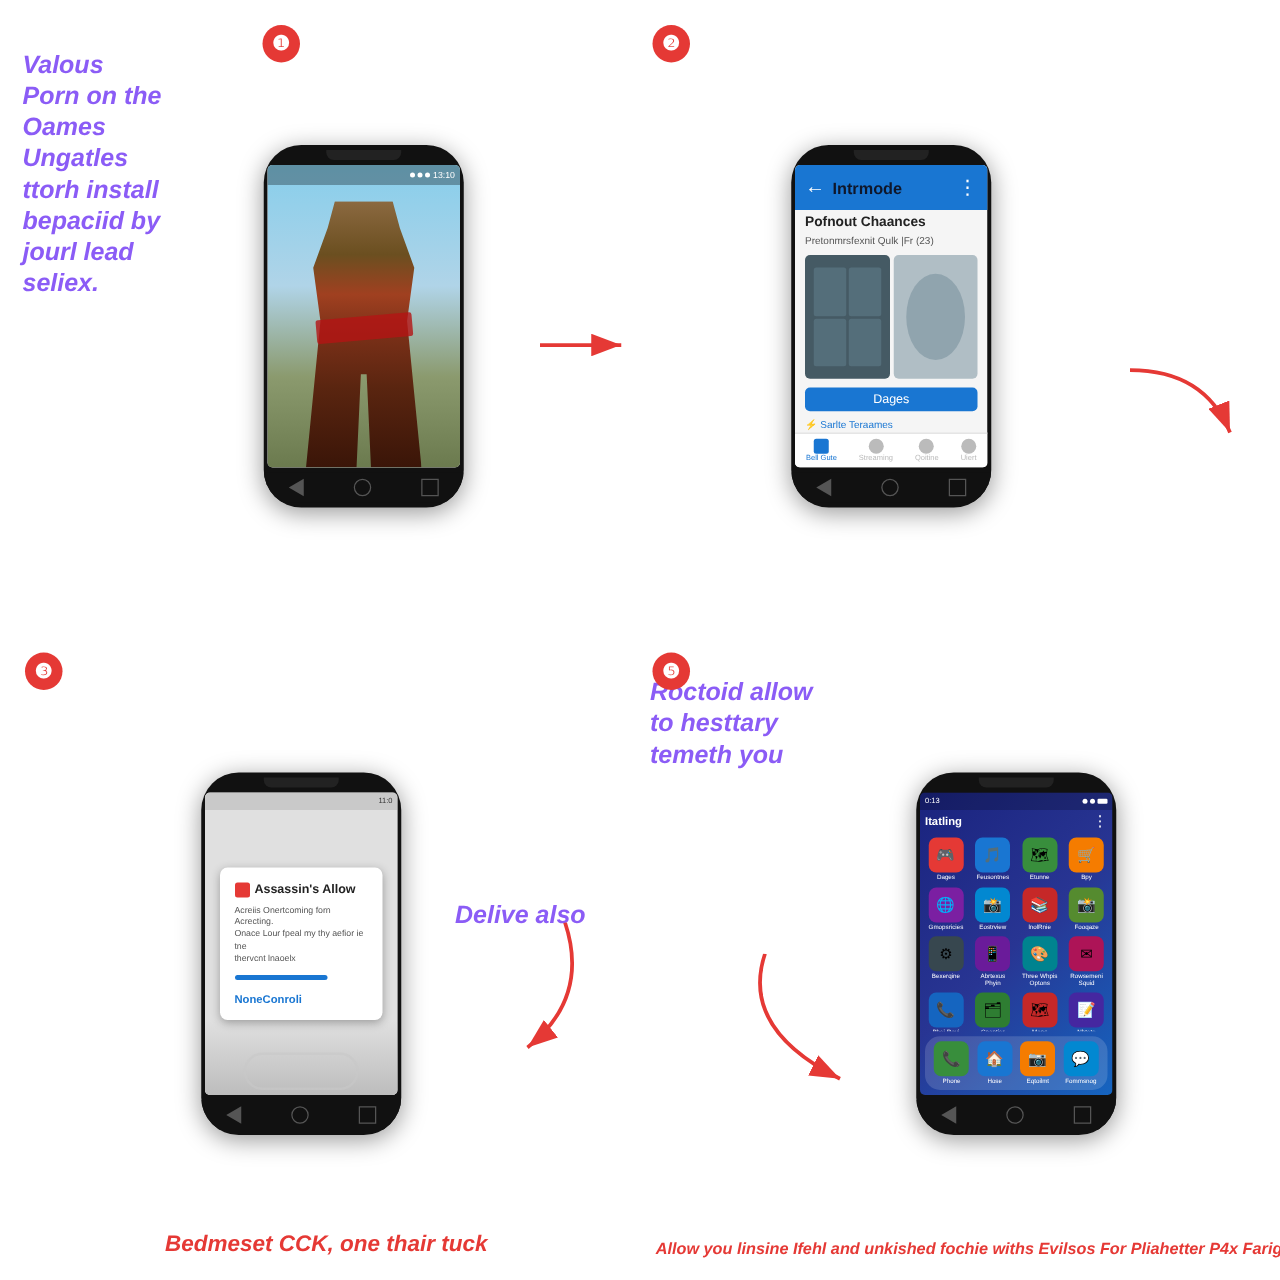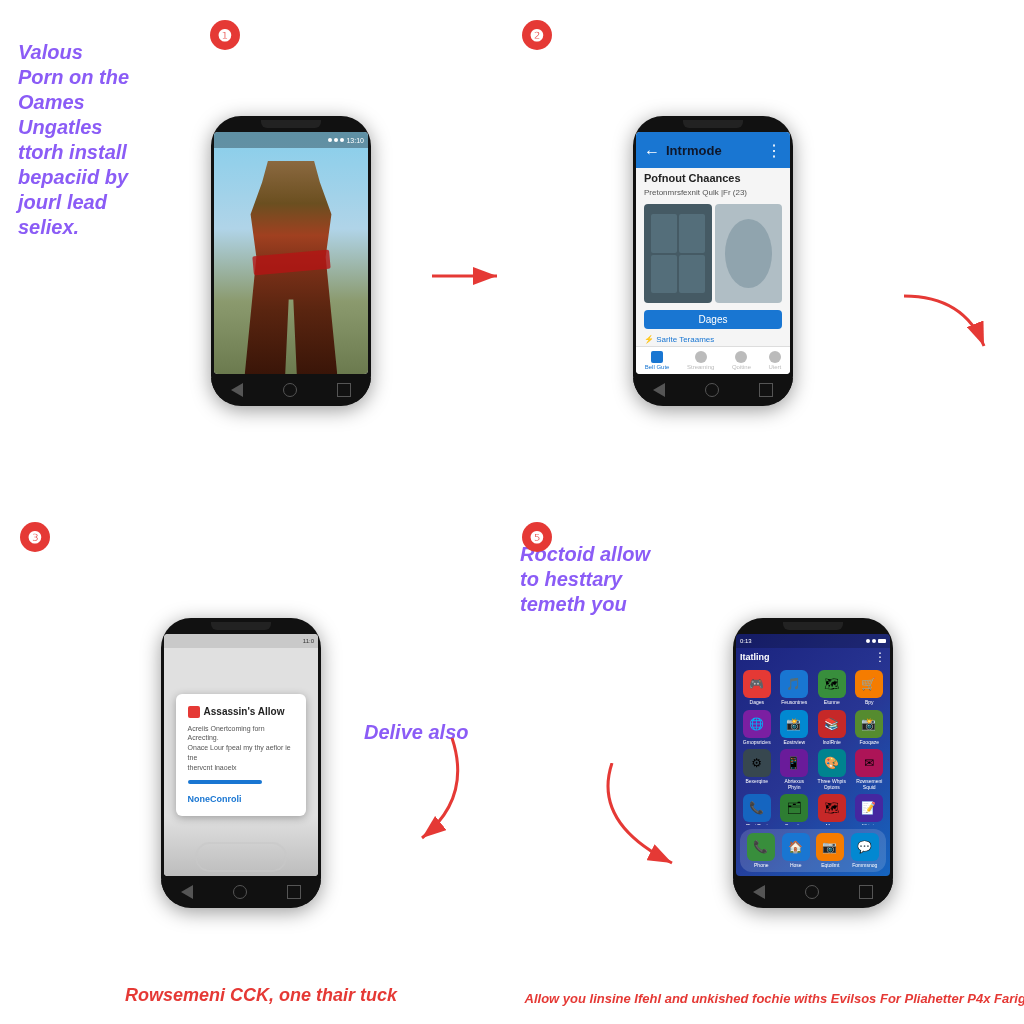--- a/index.html
+++ b/index.html
@@ -577,21 +577,21 @@
     <div class="annotation ann-3" style="white-space:pre-line; font-size:20px; right:8px; top:35%;">Delive also</div>
     <svg class="arrow-svg" width="100" height="120" style="right:20px; top:45%;">
       <defs>
         <marker id="arrowhead3" markerWidth="8" markerHeight="6" refX="8" refY="3" orient="auto">
           <polygon points="0 0, 8 3, 0 6" fill="#e53935"></polygon>
         </marker>
       </defs>
       <path d="M60,0 Q80,60 30,100" stroke="#e53935" stroke-width="3" fill="none" marker-end="url(#arrowhead3)"></path>
     </svg>
 
-    <div class="bottom-caption">Rowsemeni CCK, one thair tuck</div>
+    <div class="bottom-caption">Bedmeset CCK, one thair tuck</div>
   </div>
 
   <div class="cell cell-4">
     <span class="step-badge step-4">❺</span>
 
     <div class="annotation ann-4" style="white-space:pre-line; left:8px; top:30px; font-size:20px;">Roctoid allow
 to hesttary
 temeth you</div>
 
     <div class="phone" style="width:160px; height:290px; margin-left:100px;">

